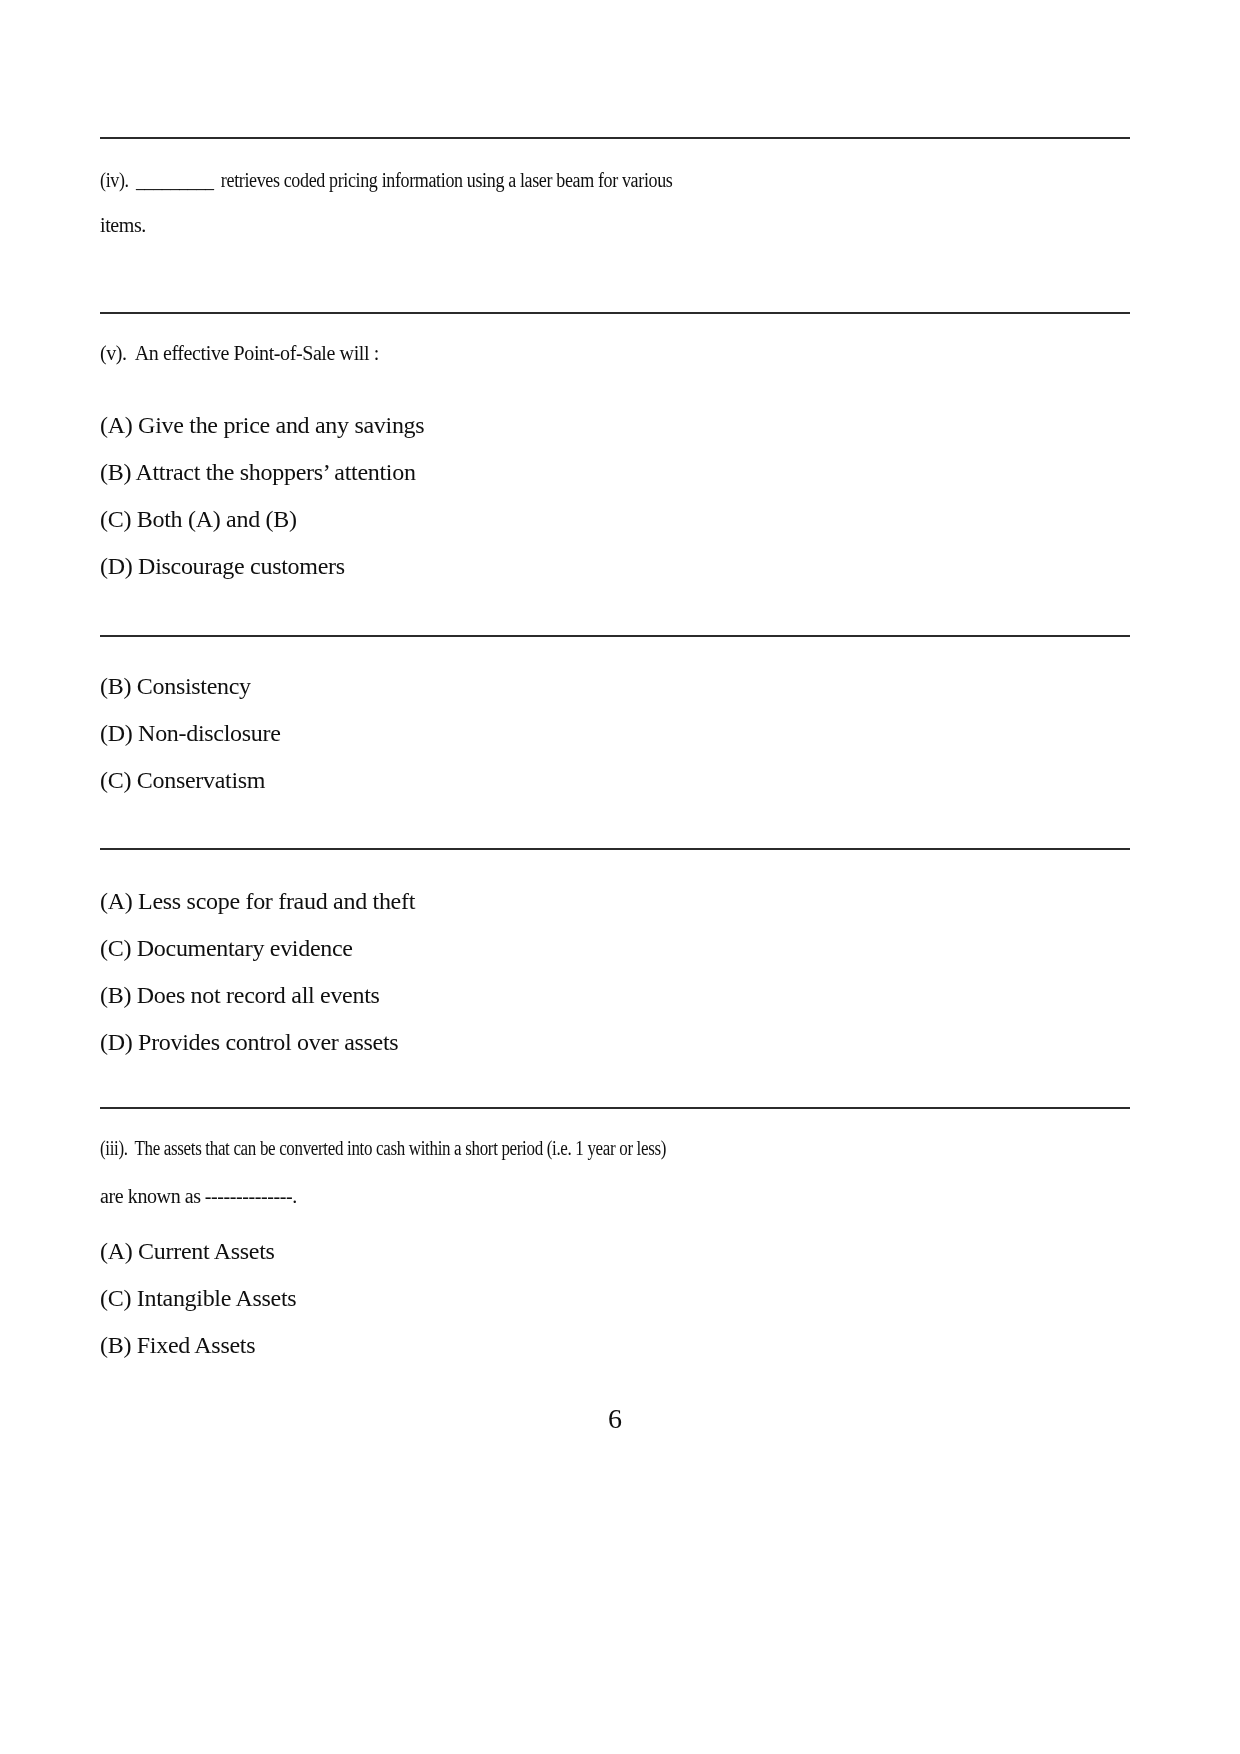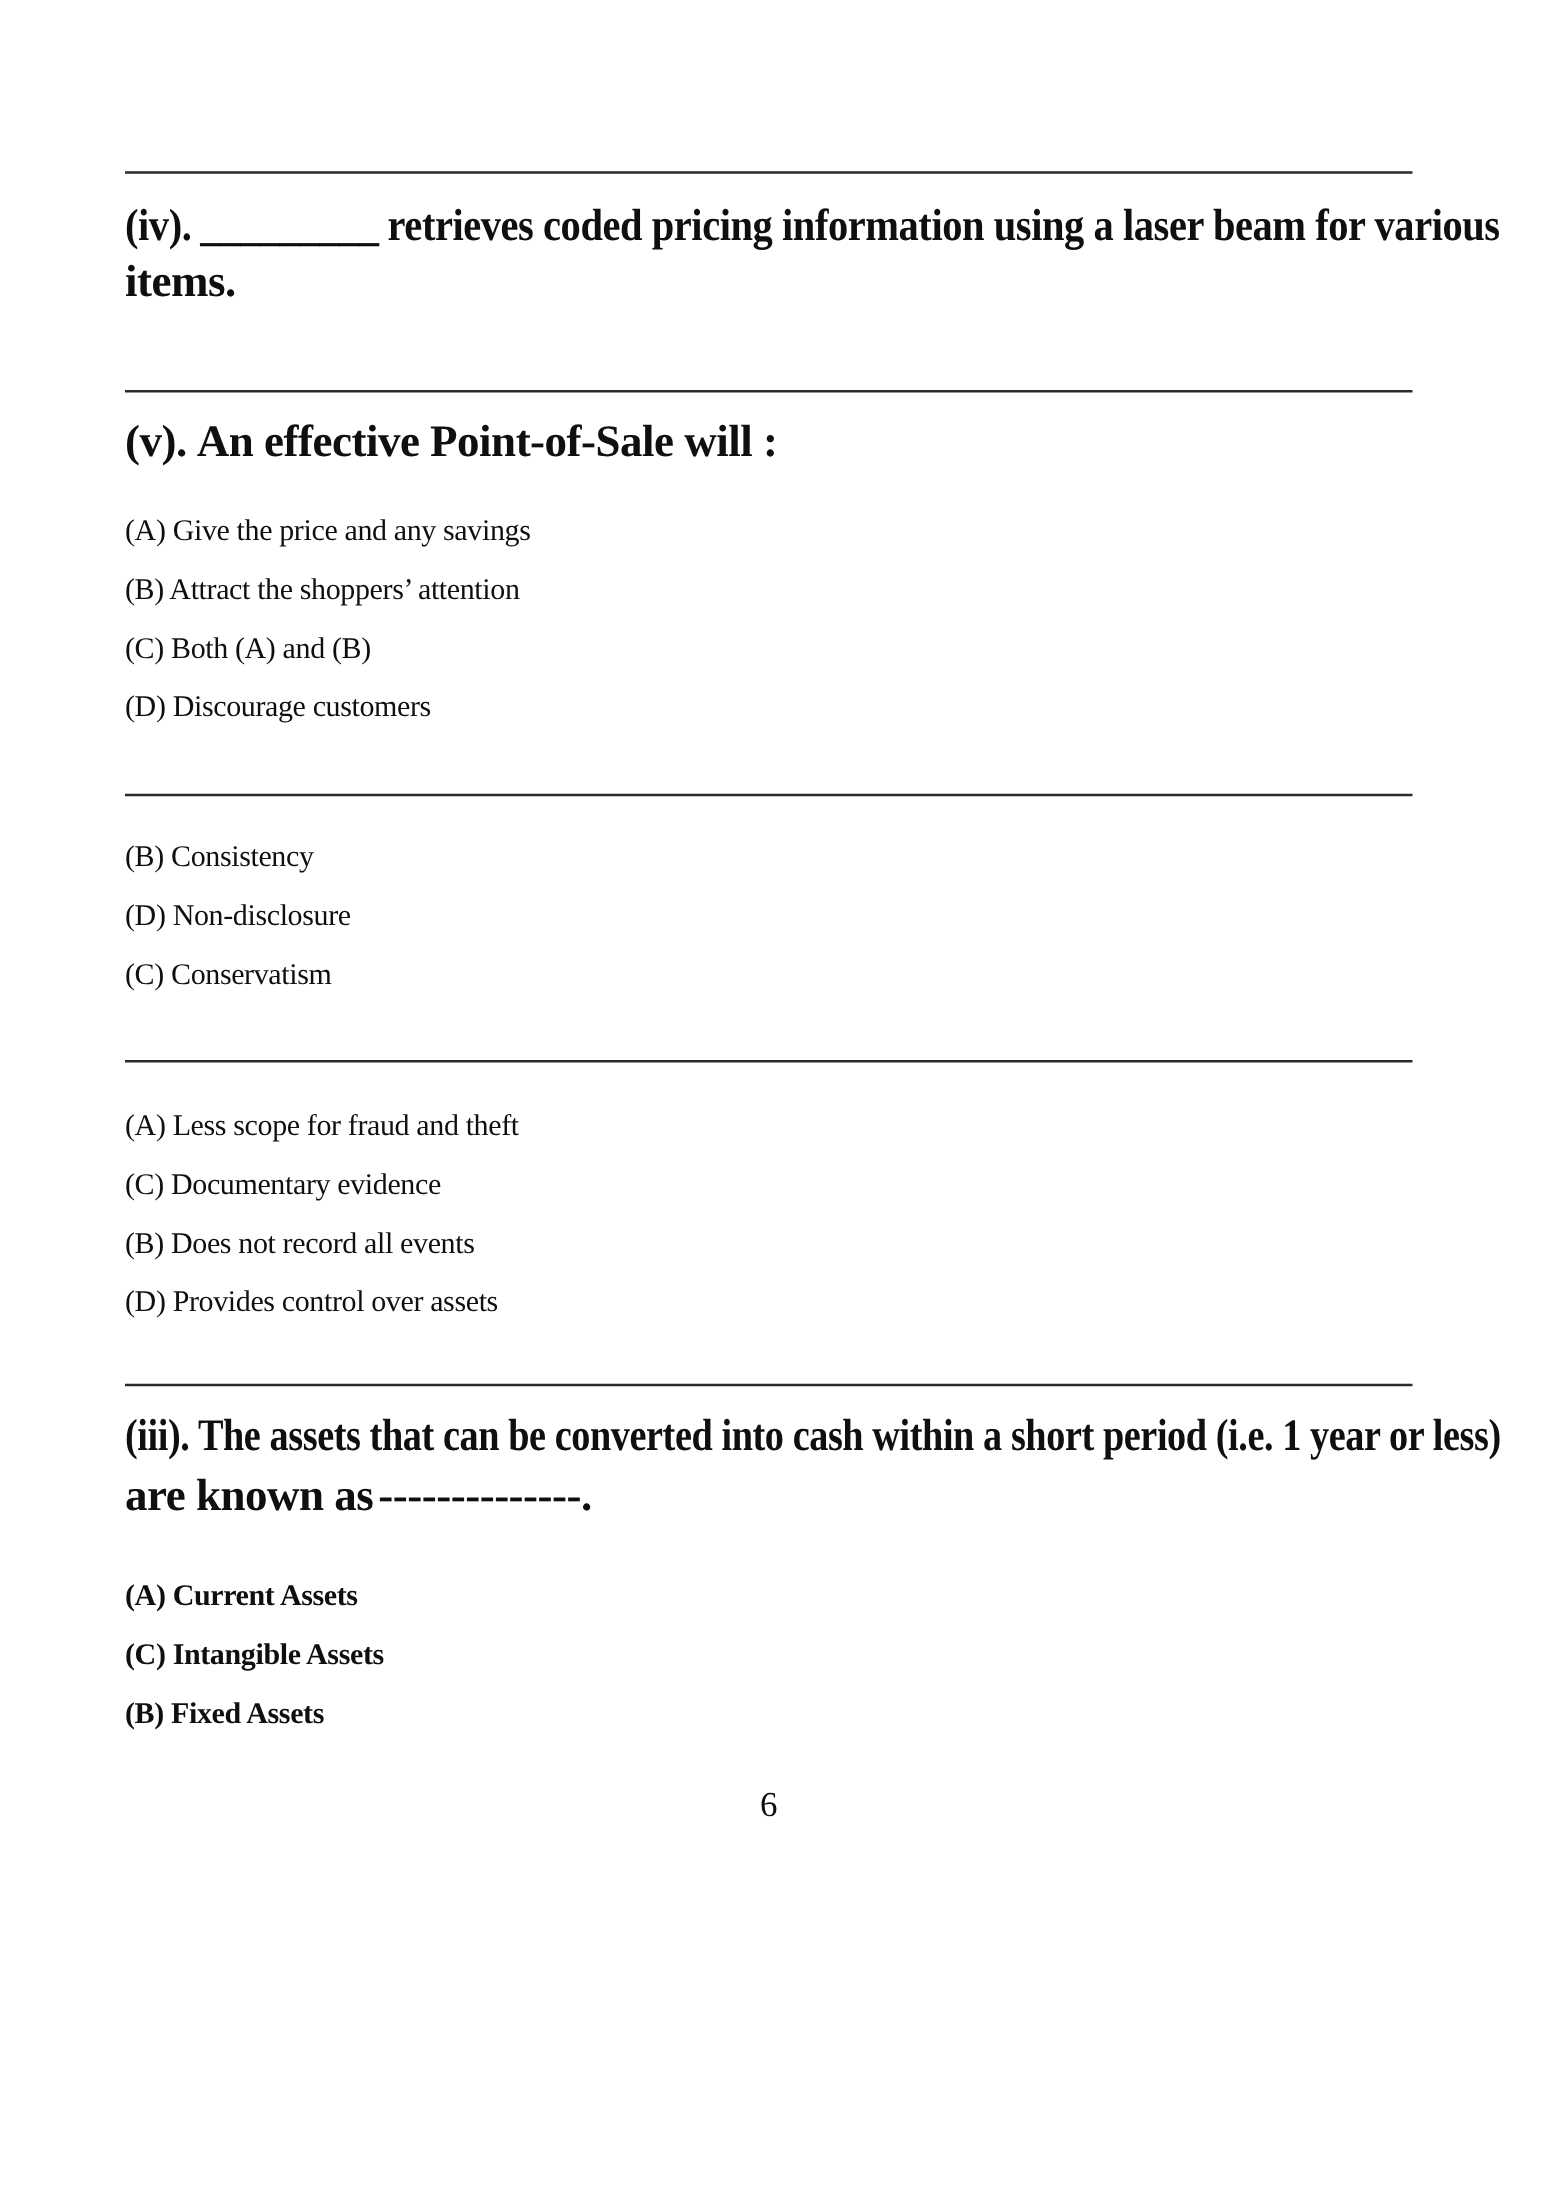--- a/index.html
+++ b/index.html
@@ -22,22 +22,22 @@
     width: 1030px;
   }
   hr.divider {
     border: 0;
     border-top: 2px solid #2b2b2b;
     margin: 0;
     width: 100%;
   }
   .q-heading {
     margin: 0;
-    font-weight: bold;
-    font-size: 36px;
+    font-weight: normal;
+    font-size: 20px;
     line-height: 45px;
     letter-spacing: -0.4px;
     white-space: nowrap;
   }
   .q-line { display: block; white-space: nowrap; }
   .condense-90 { transform: scaleX(0.90); transform-origin: 0 50%; }
   .condense-85 { transform: scaleX(0.85); transform-origin: 0 50%; }
   .q-num { margin-right: 8px; }
   .blank-underline { margin-right: 8px; }
   .blank-dashes { margin-left: 4px; }
@@ -65,21 +65,21 @@
   #q4v-h { margin-top: 17px; }
   #q4v-opts { margin-top: 26px; }
   #hr3 { margin-top: 45px; }
   #q5i-h { margin-top: 14px; }
   #q5i-opts { margin-top: 26px; }
   #hr4 { margin-top: 44px; }
   #q5ii-h { margin-top: 15px; }
   #q5ii-opts { margin-top: 28px; }
   #hr5 { margin-top: 41px; }
   #q5iii-h { margin-top: 15px; line-height: 48px; }
-  #q5iii-opts { margin-top: 34px; font-weight: bold; }
+  #q5iii-opts { margin-top: 8px; }
   #page-num { margin-top: 35px; }
 </style>
 </head>
 <body>
 
 <div class="content">
 
   <hr class="divider" id="hr1">
 
   <p class="q-heading" id="q4iv-h">

